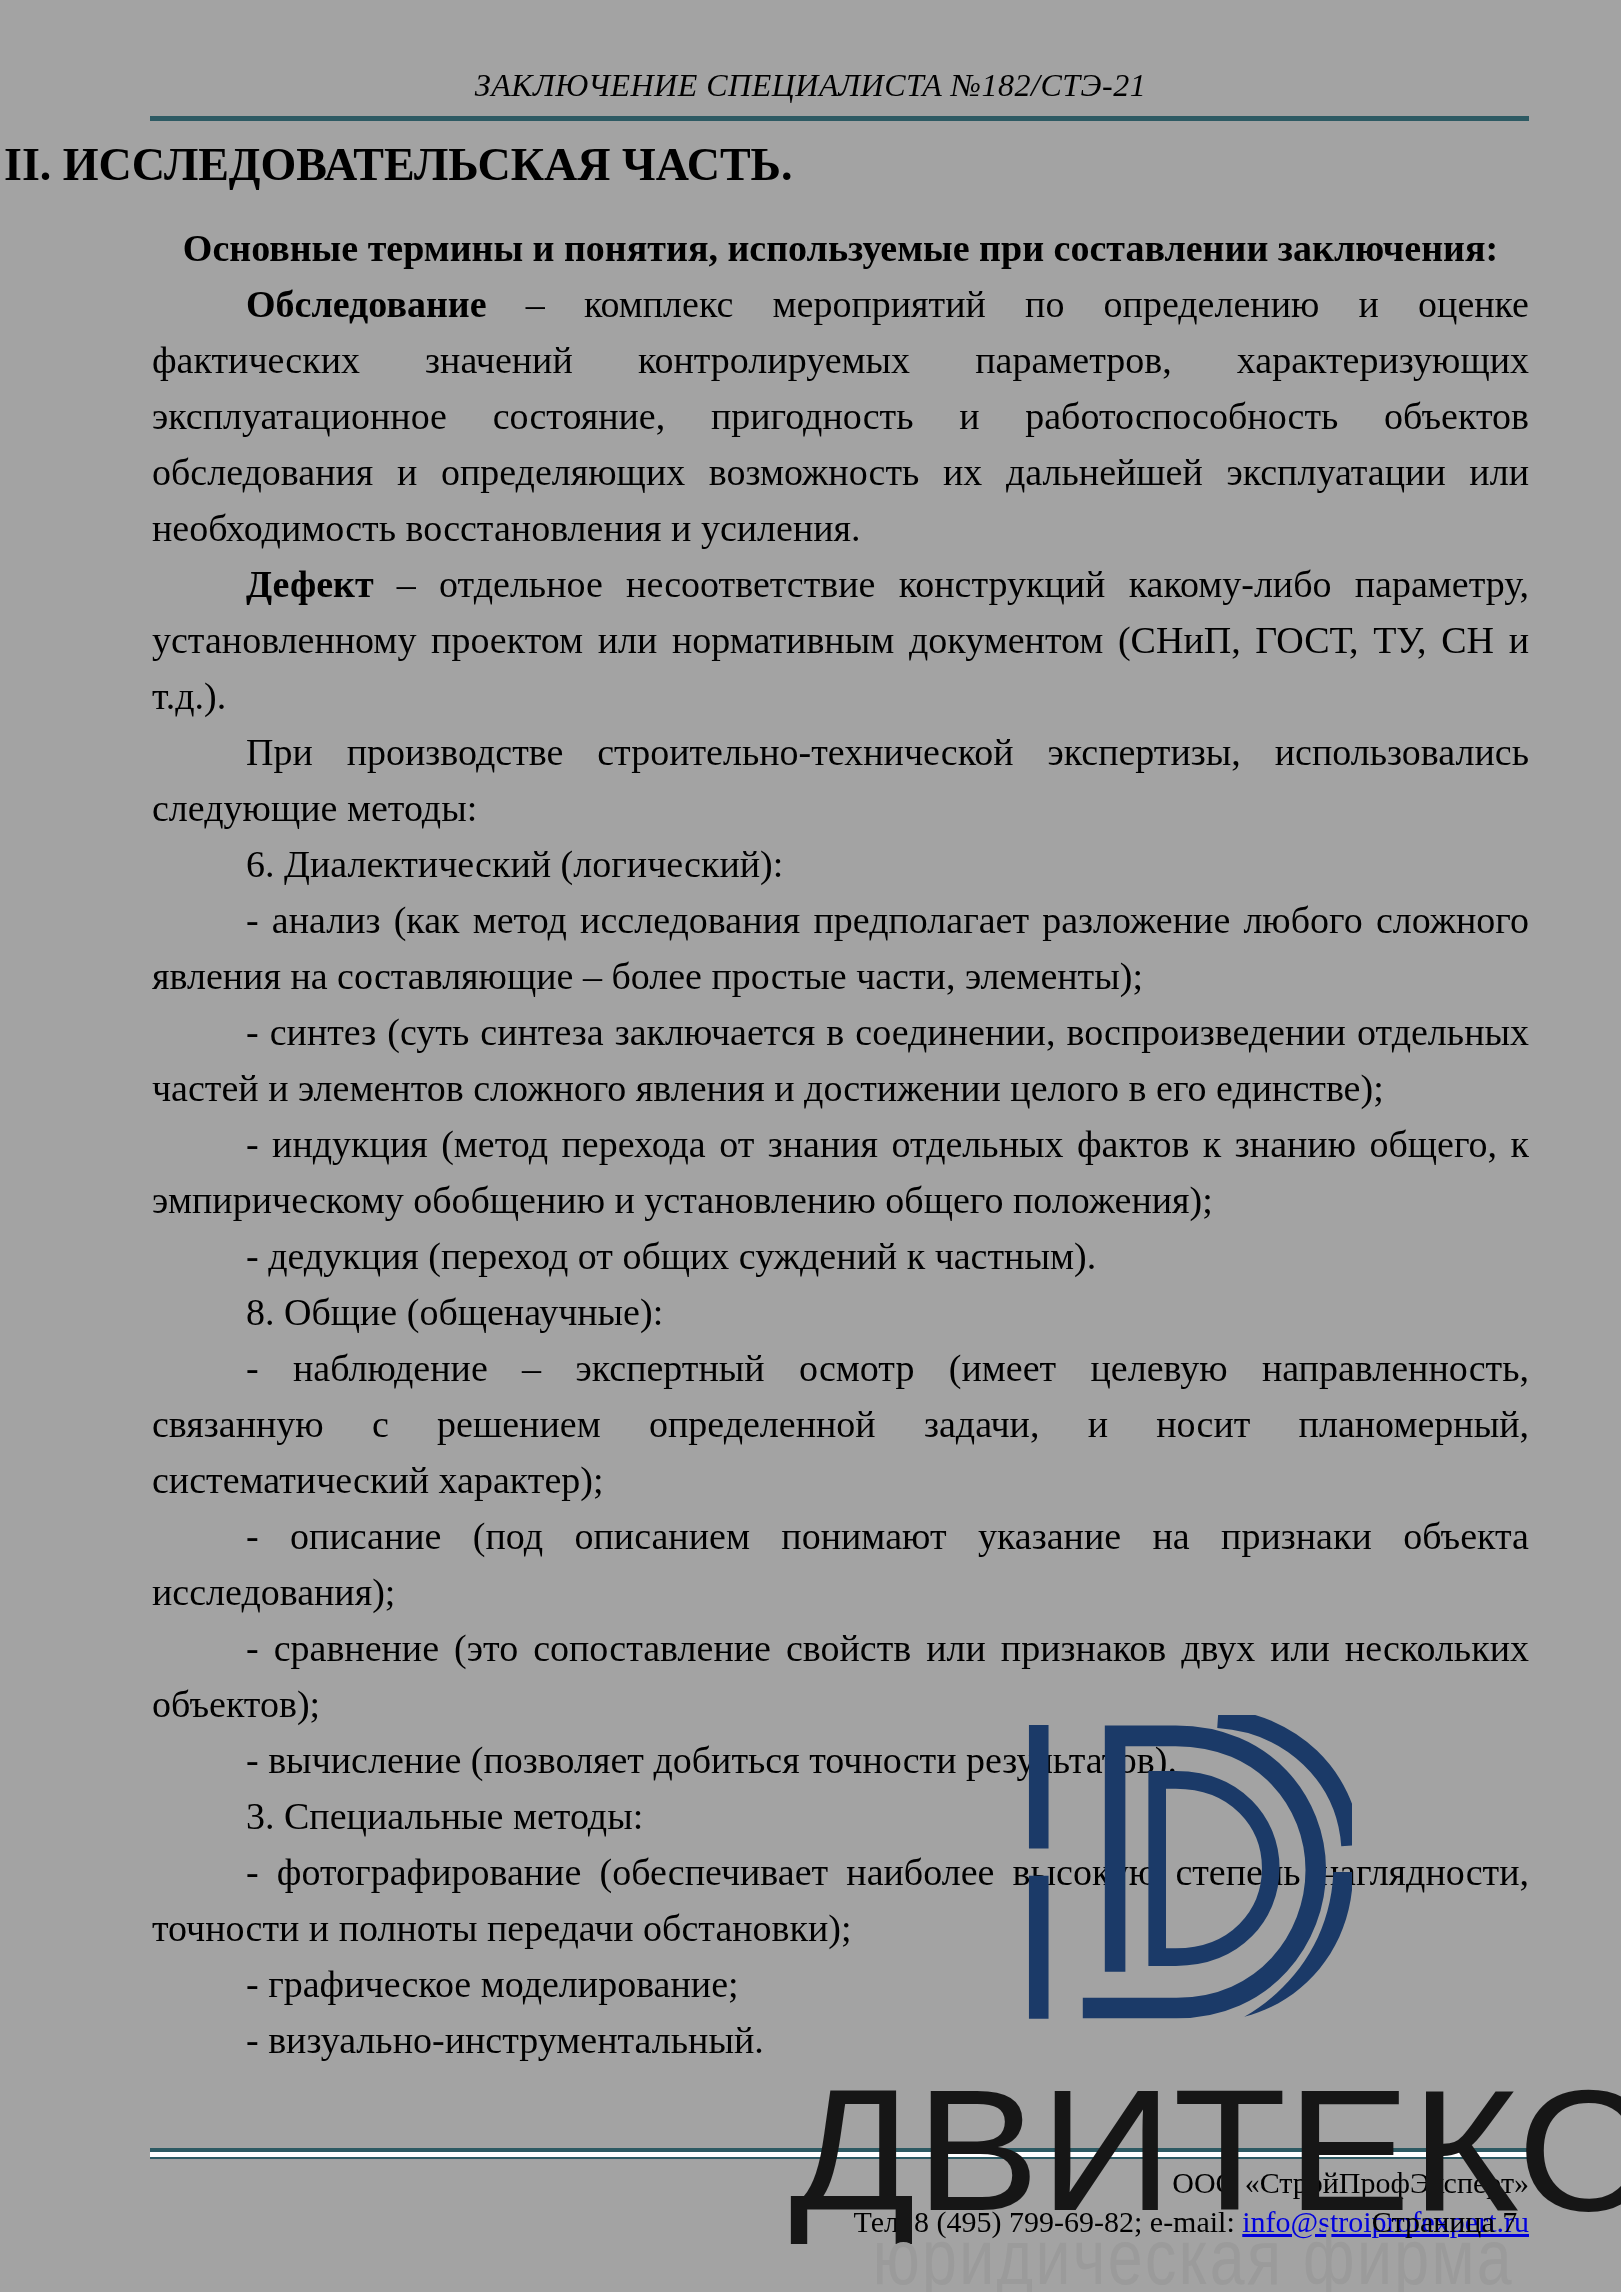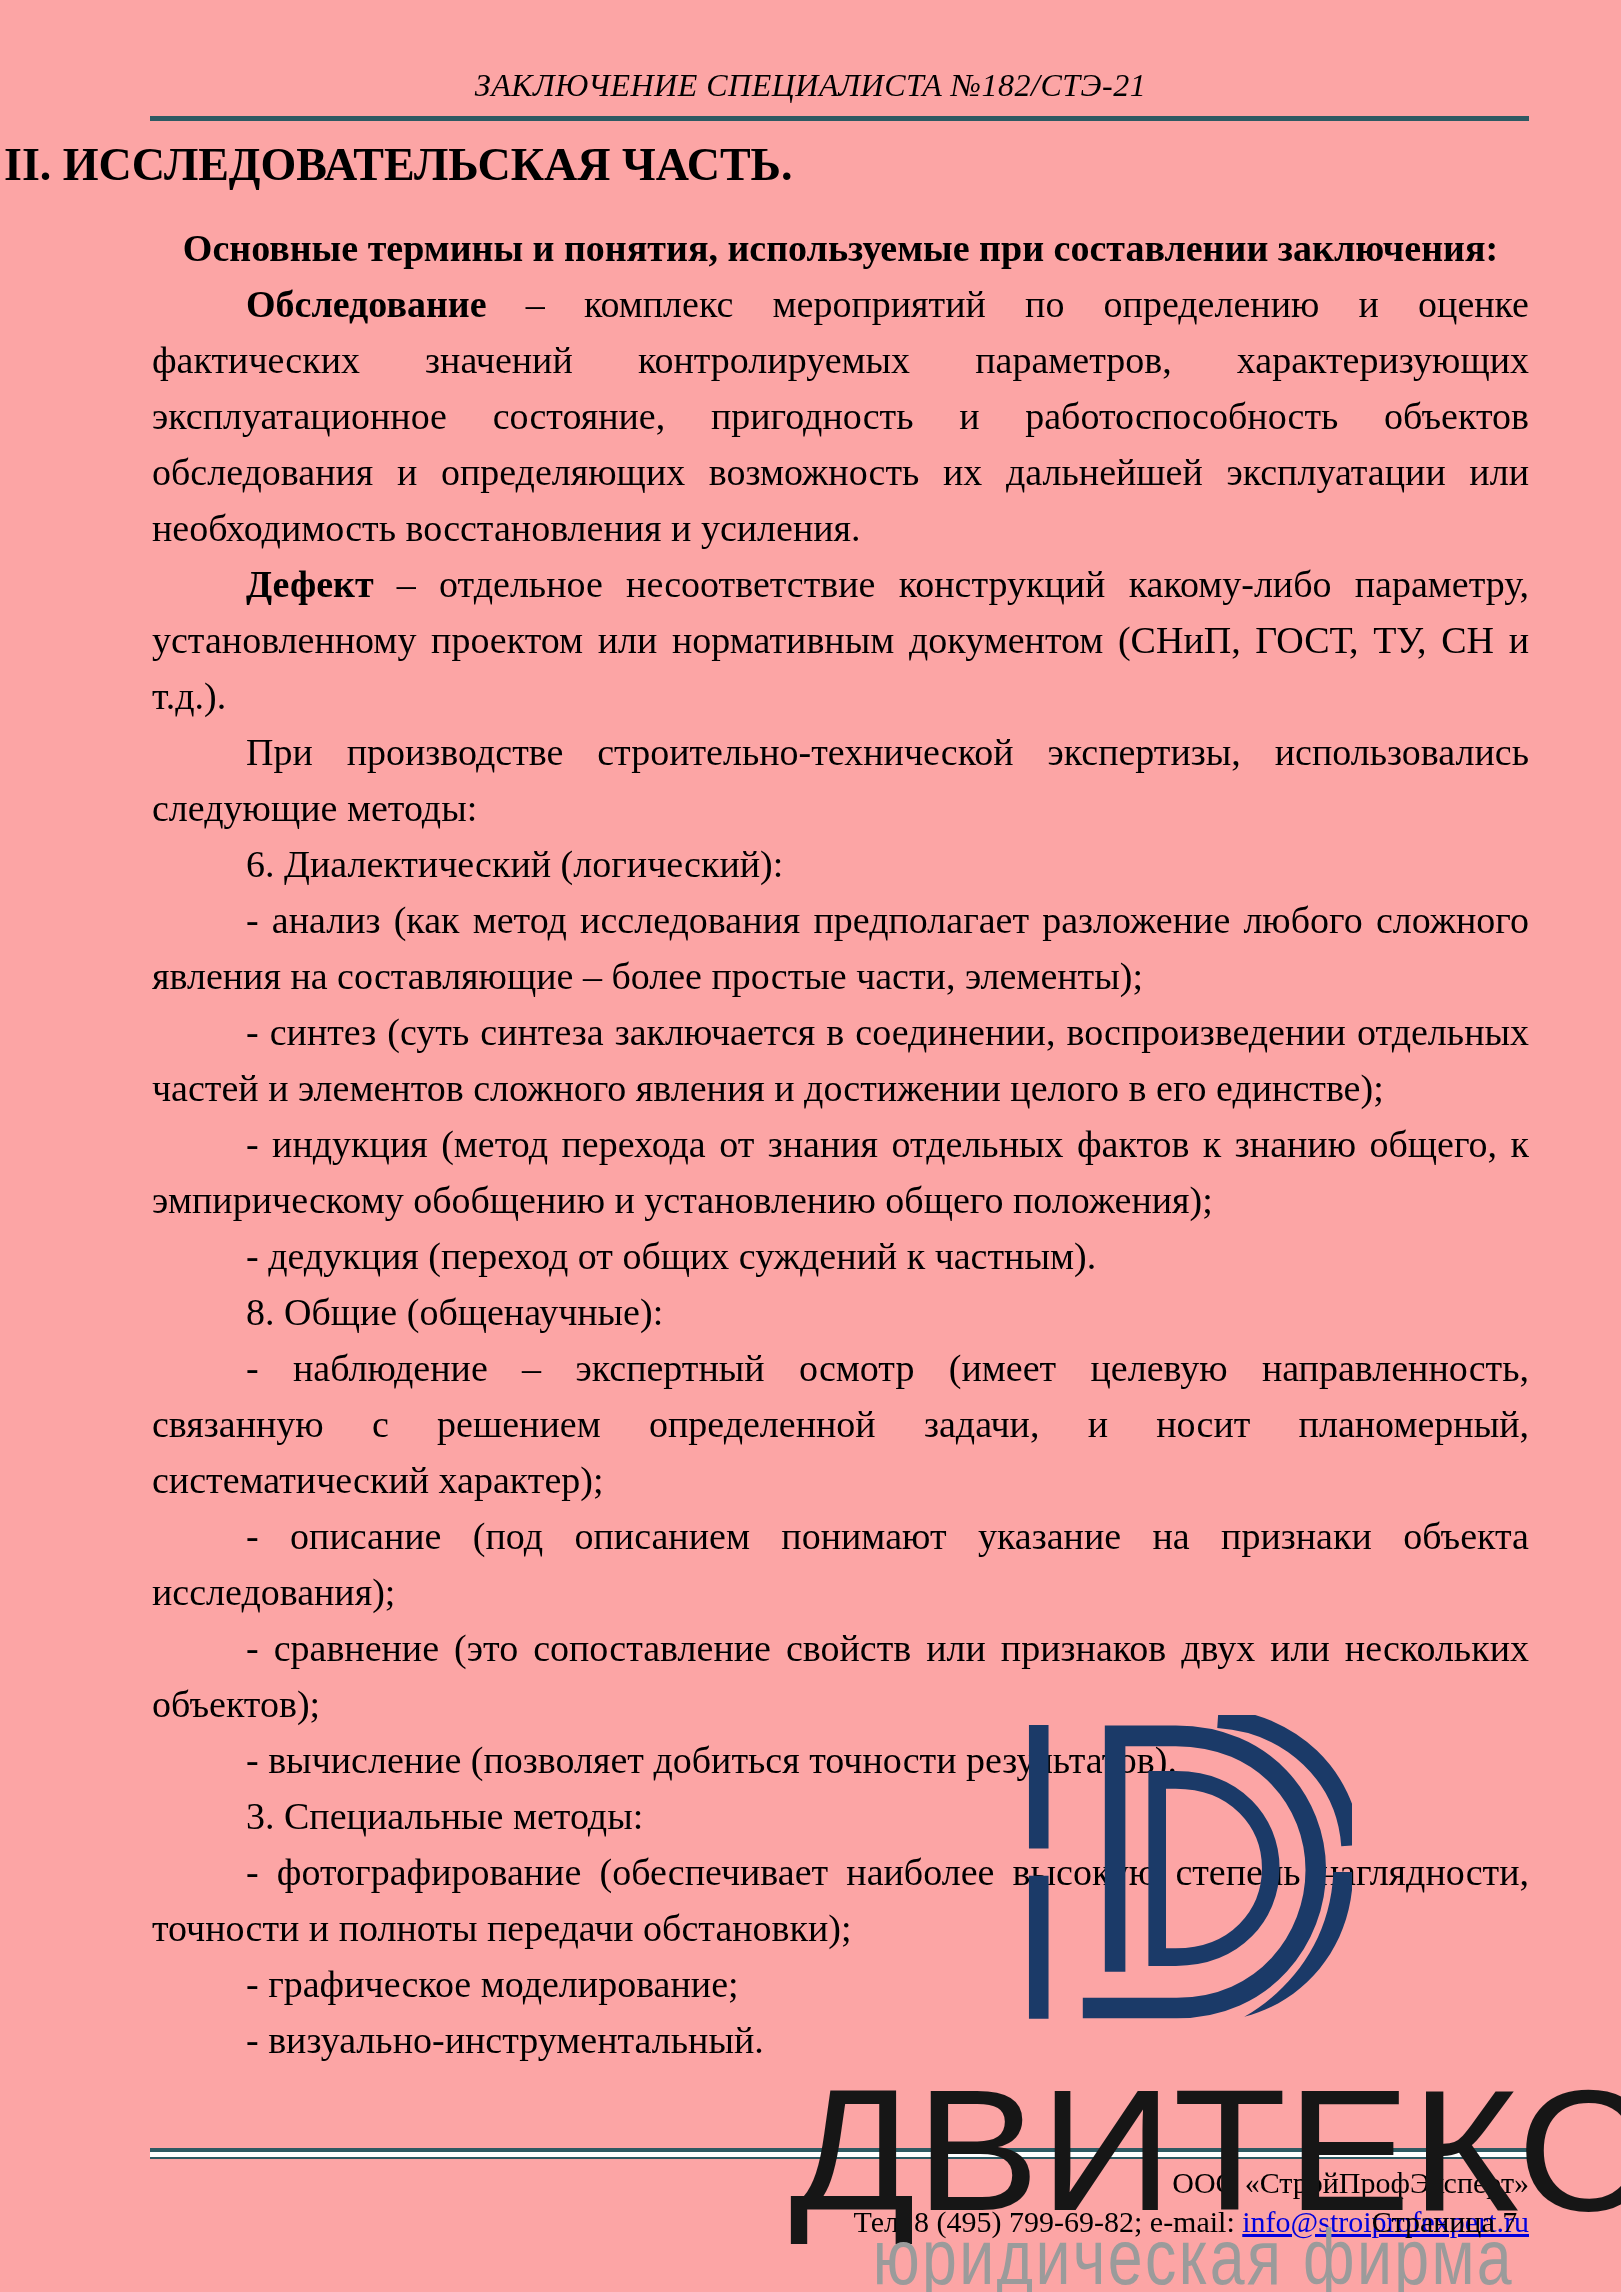--- a/index.html
+++ b/index.html
@@ -1,19 +1,19 @@
 <!DOCTYPE html>
 <html style="--rule: #2d5a63; --link: #0000dd; --logo: #1b3a68; --wm_gray: #9b9b9b;"><head>
 <meta charset="utf-8">
 <style>
   html,body{margin:0;padding:0;background:#e8e8e8;}
   .page{
     position:relative;
     width:1621px;height:2293px;
-    background:#fca5a5;
+    background:#a3a3a3;
     overflow:hidden;
     font-family:"Liberation Serif","DejaVu Serif",serif;
     color:#000;
     margin:0 auto;
   }
   
   .running-head{
     position:absolute;top:67px;left:0;width:100%;
     text-align:center;font-style:italic;font-size:32px;letter-spacing:0.5px;
   }

